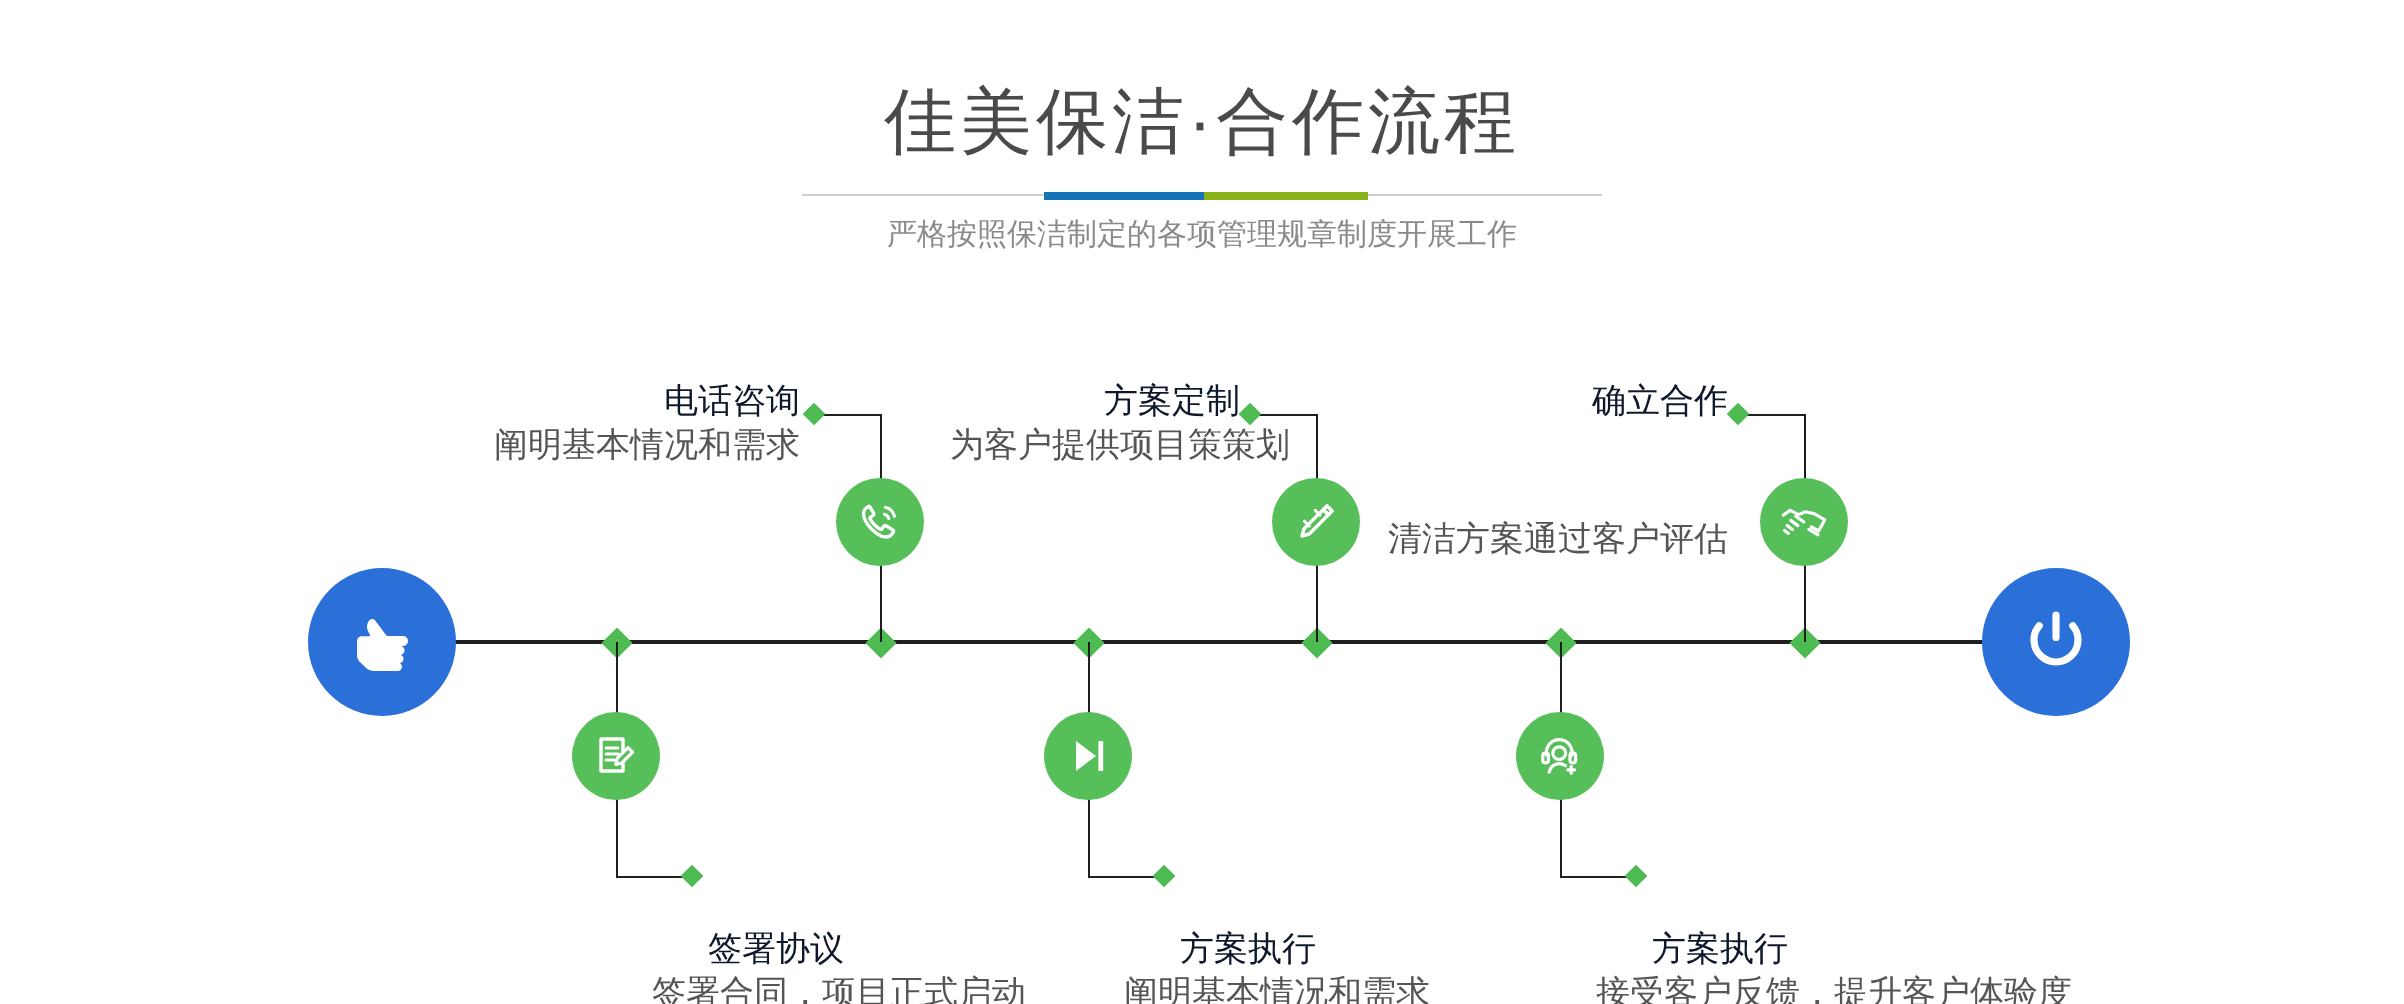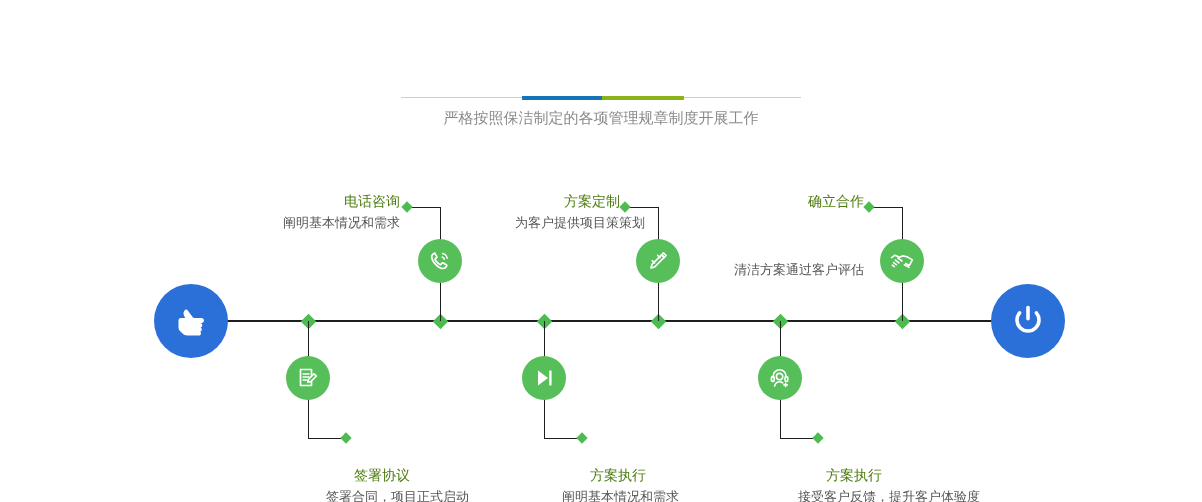--- a/index.html
+++ b/index.html
@@ -138,41 +138,42 @@
     border-radius: 50%;
     background: #57bf5a;
     display: flex;
     align-items: center;
     justify-content: center;
   }
   .node-circle svg { display: block; }
 
   .lbl-title {
     position: absolute;
-    font-size: 14px;
+    font-size: 17px;
     line-height: 22px;
-    color: #4d7c0f;
+    color: #0f172a;
     white-space: nowrap;
   }
   .lbl-sub {
     position: absolute;
-    font-size: 13px;
+    font-size: 17px;
     line-height: 20px;
     color: #555555;
     white-space: nowrap;
   }
   .lbl-title.ra, .lbl-sub.ra { text-align: right; }
   .lbl-title.la, .lbl-sub.la { text-align: left; margin-top: 36px; }
 </style>
 </head>
 <body>
 
 <div id="stage">
 
   <div id="header">
+    <div id="page-title">佳美保洁·合作流程</div>
 
     <div id="divider">
       <div class="rule"></div>
       <div class="seg-blue"></div>
       <div class="seg-green"></div>
     </div>
 
     <div id="page-subtitle">严格按照保洁制定的各项管理规章制度开展工作</div>
   </div>
 

